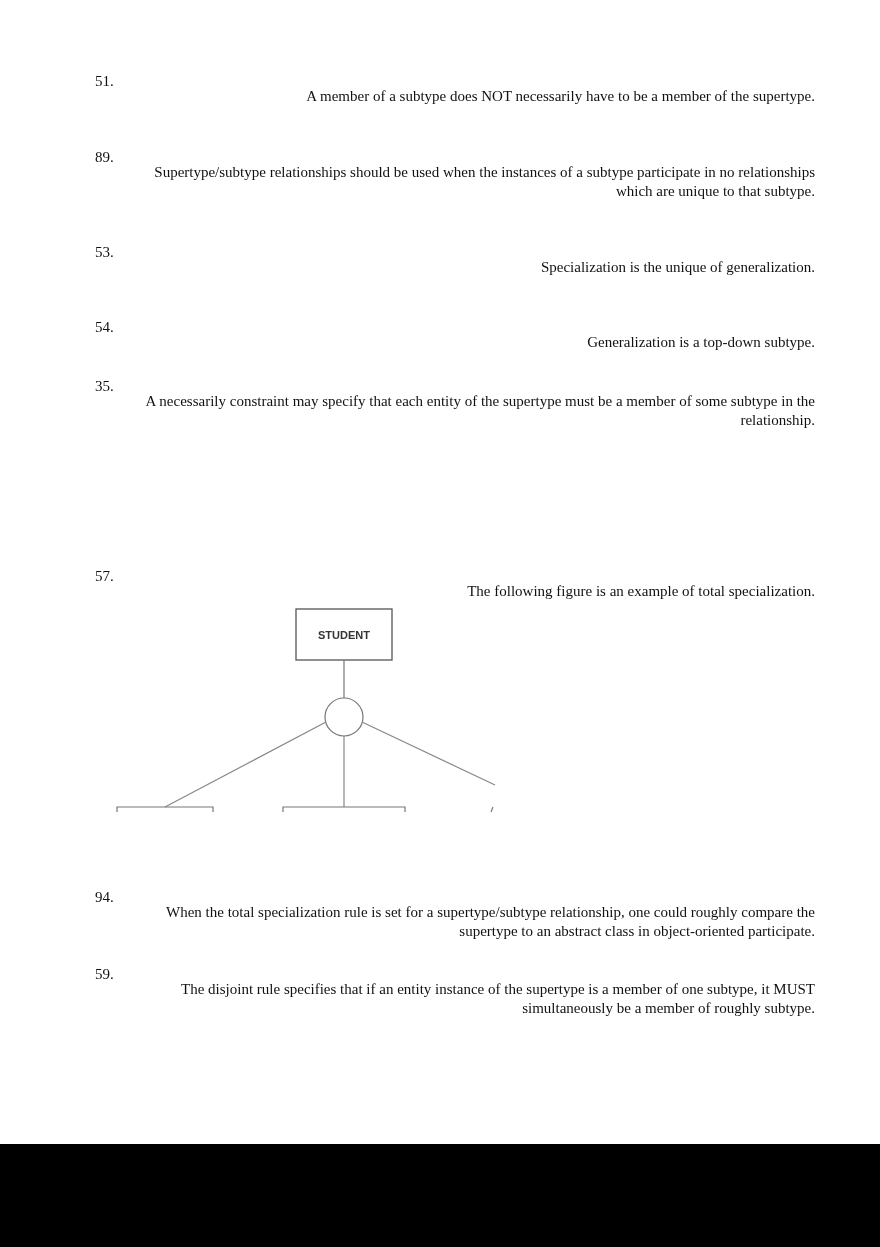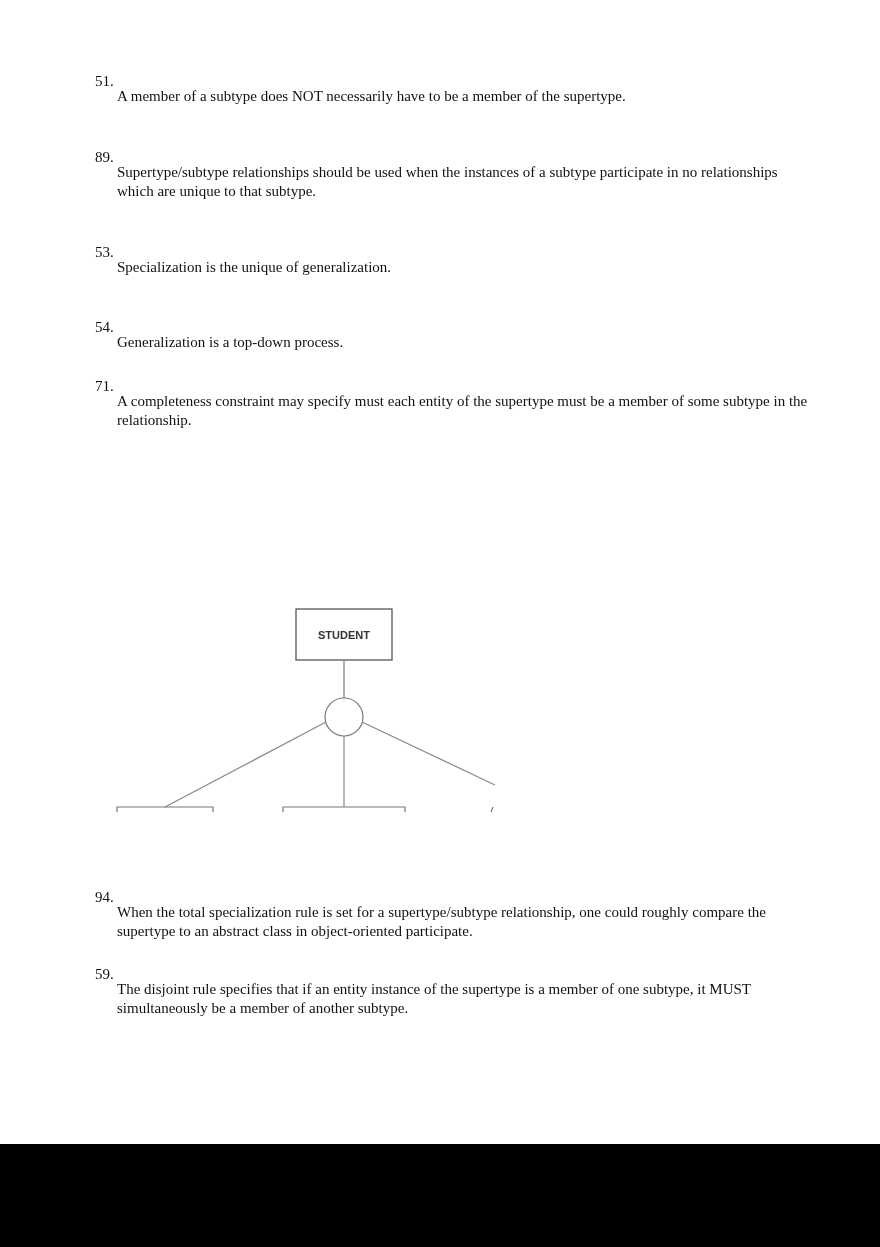--- a/index.html
+++ b/index.html
@@ -2,21 +2,21 @@
 <html><head>
 <meta charset="utf-8">
 <style>
   html, body { margin: 0; padding: 0; }
   body {
     width: 880px; height: 1247px; position: relative; overflow: hidden;
     background: #ffffff;
     font-family: "Liberation Serif", "DejaVu Serif", serif;
     color: #111111;
   }
-  .page { position: absolute; left: 0; top: 0; width: 880px; height: 1144px; background: #fff; }
+  .page { position: absolute; left: 0; top: 0; width: 880px; height: 1144px; background: #fff; text-align: right; }
   .q { position: absolute; left: 95px; width: 720px; font-size: 15px; line-height: 19px; }
   .q .num { position: absolute; left: 0; top: 0; }
   .q .text { display: block; padding-left: 22px; margin-top: 15px; }
   .figure { position: absolute; left: 105px; top: 600px; width: 400px; height: 215px; }
   .figure svg { display: block; }
   .black-band { position: absolute; left: 0; top: 1144px; width: 880px; height: 103px; background: #000; }
 </style>
 </head>
 <body>
 
@@ -32,29 +32,33 @@
     <span class="text">Supertype/subtype relationships should be used when the instances of a subtype participate in no relationships which are unique to that subtype.</span>
   </div>
 
   <div class="q" style="top:243px;">
     <span class="num">53.</span>
     <span class="text">Specialization is the unique of generalization.</span>
   </div>
 
   <div class="q" style="top:318px;">
     <span class="num">54.</span>
-    <span class="text">Generalization is a top-down process.</span>
+    <span class="text">Generalization is a top-down subtype.</span>
   </div>
 
   <div class="q" style="top:377px;">
-    <span class="num">71.</span>
-    <span class="text">A completeness constraint may specify must each entity of the supertype must be a member of some subtype in the relationship.</span>
+    <span class="num">35.</span>
+    <span class="text">A necessarily constraint may specify that each entity of the supertype must be a member of some subtype in the relationship.</span>
   </div>
 
 
+  <div class="q" style="top:567px;">
+    <span class="num">57.</span>
+    <span class="text">The following figure is an example of total specialization.</span>
+  </div>
 
   <div class="figure">
     <svg width="400" height="215" viewBox="0 0 400 215">
       <rect x="191" y="9" width="96" height="51" fill="#fff" stroke="#555" stroke-width="1.3"></rect>
       <text x="239" y="39" text-anchor="middle" font-family="Liberation Sans, DejaVu Sans, sans-serif" font-size="11" font-weight="bold" fill="#333">STUDENT</text>
       <line x1="239" y1="60" x2="239" y2="98" stroke="#777" stroke-width="1.2"></line>
       <circle cx="239" cy="117" r="19" fill="#fff" stroke="#777" stroke-width="1.2"></circle>
       <line x1="221" y1="122" x2="60" y2="207" stroke="#888" stroke-width="1.2"></line>
       <line x1="239" y1="136" x2="239" y2="207" stroke="#888" stroke-width="1.2"></line>
       <line x1="257" y1="122" x2="390" y2="185" stroke="#888" stroke-width="1.2"></line>
@@ -64,18 +68,18 @@
     </svg>
   </div>
 
   <div class="q" style="top:888px;">
     <span class="num">94.</span>
     <span class="text">When the total specialization rule is set for a supertype/subtype relationship, one could roughly compare the supertype to an abstract class in object-oriented participate.</span>
   </div>
 
   <div class="q" style="top:965px;">
     <span class="num">59.</span>
-    <span class="text">The disjoint rule specifies that if an entity instance of the supertype is a member of one subtype, it MUST simultaneously be a member of another subtype.</span>
+    <span class="text">The disjoint rule specifies that if an entity instance of the supertype is a member of one subtype, it MUST simultaneously be a member of roughly subtype.</span>
   </div>
 
 </div>
 
 <div class="black-band"></div>
 
 </body></html>

